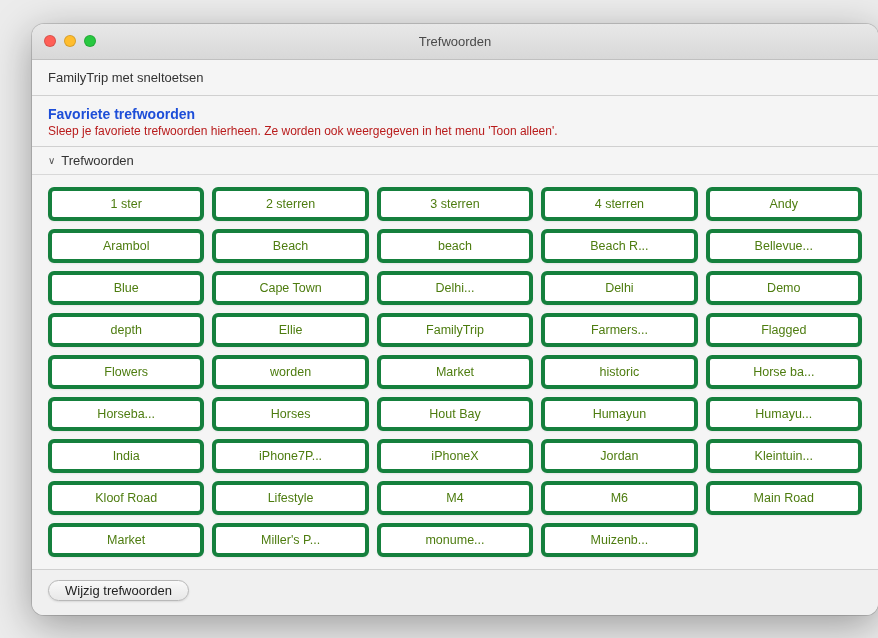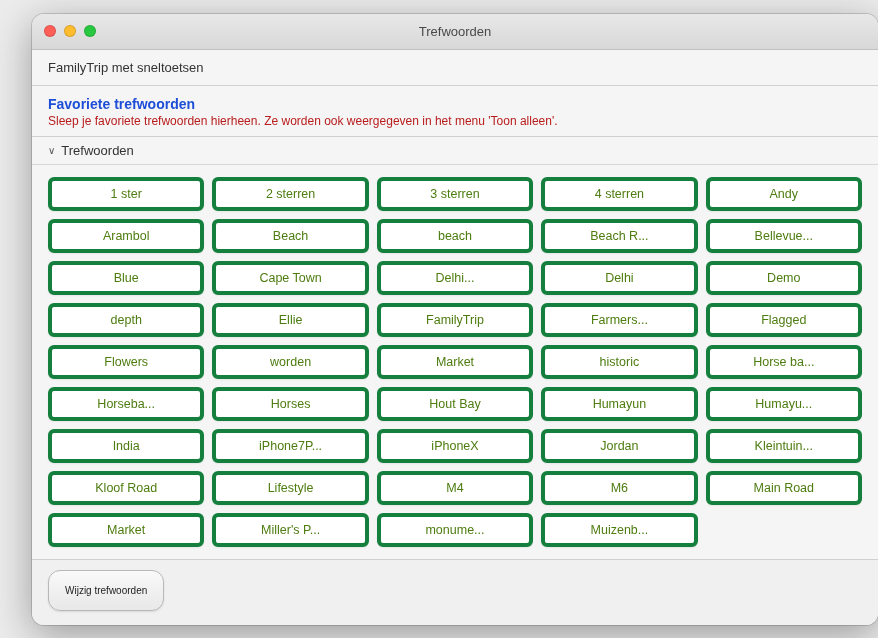--- a/index.html
+++ b/index.html
@@ -128,22 +128,22 @@
     .bottom-bar {
       padding: 10px 16px 14px;
       border-top: 1px solid #d0d0d0;
       background: #f0f0f0;
     }
 
     .modify-btn {
       background: linear-gradient(to bottom, #f9f9f9, #e8e8e8);
       border: 1px solid #b8b8b8;
       border-radius: 12px;
-      padding: 14px 16px;
-      font-size: 10px;
+      padding: 2px 16px;
+      font-size: 13px;
       color: #222;
       cursor: pointer;
       box-shadow: 0 1px 2px rgba(0,0,0,0.1);
     }
   </style>
 </head>
 <body>
 
 <div class="window">
 

